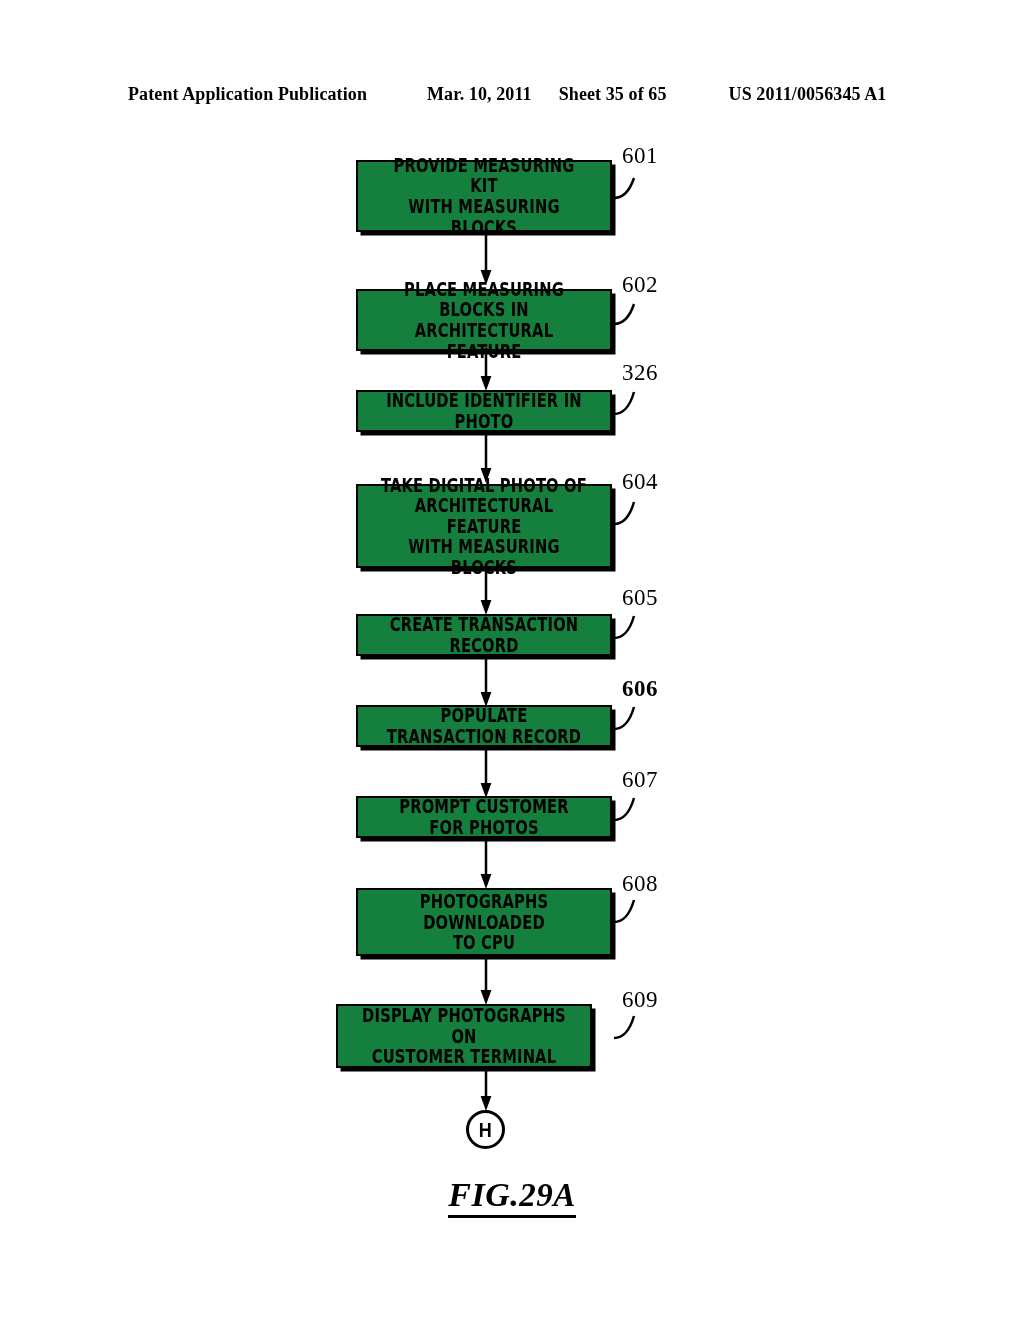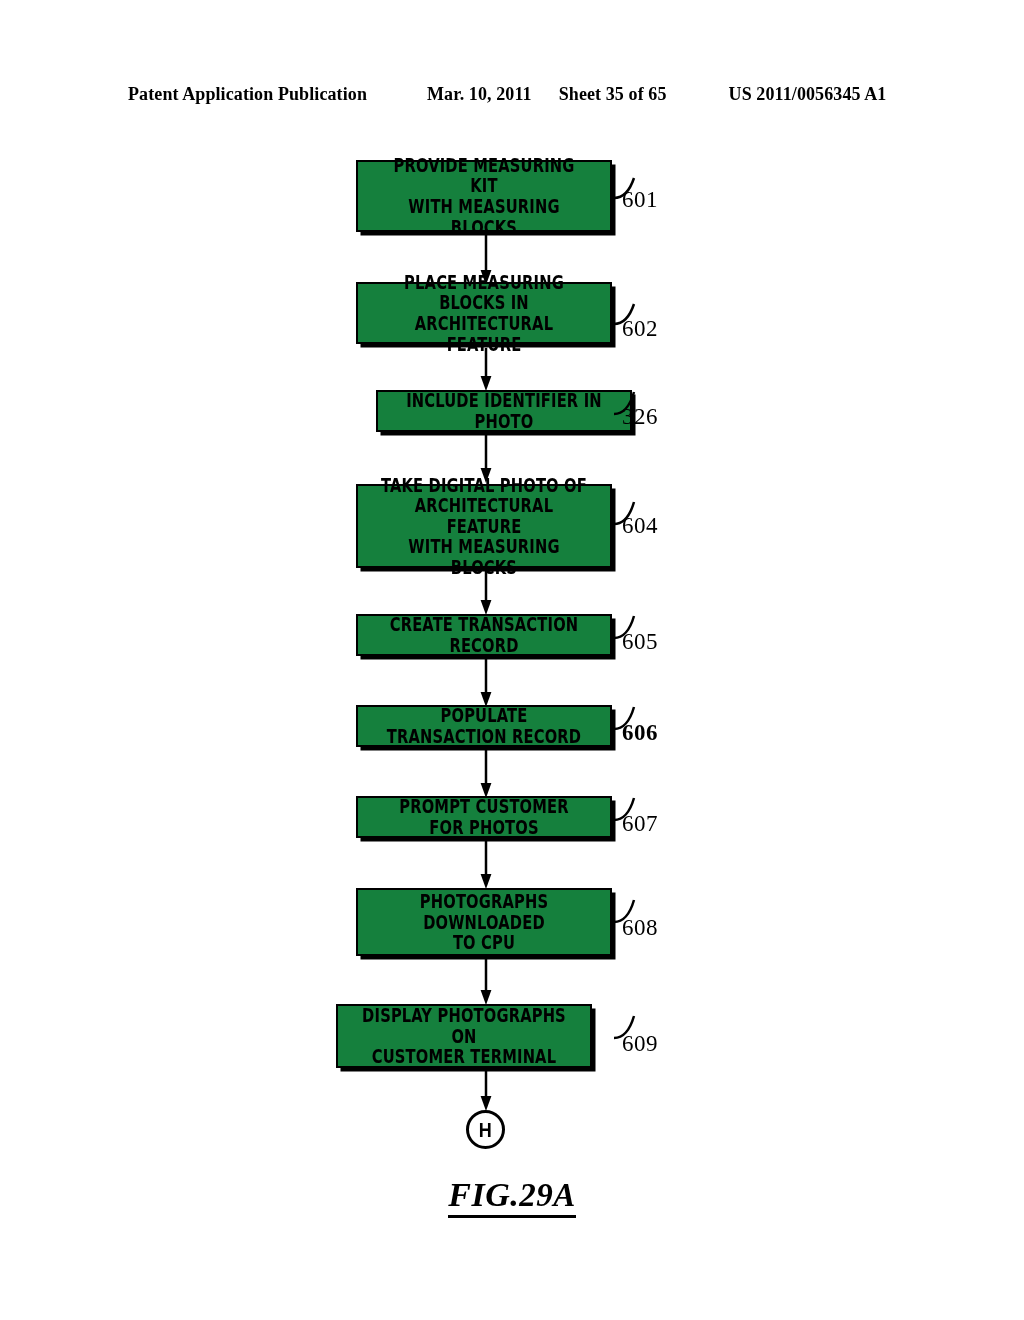--- a/index.html
+++ b/index.html
@@ -70,21 +70,20 @@
   }
 
   
   .ref-num {
     position: absolute;
     font-family: "Liberation Serif", serif;
     font-size: 23px;
     font-weight: normal;
     letter-spacing: 0.5px;
     white-space: nowrap;
-    margin-top: 44px;
   }
   .lead-svg {
     position: absolute;
     overflow: visible;
     pointer-events: none;
   }
 
   
   .connector {
     position: absolute;
@@ -157,35 +156,35 @@
   <svg class="lead-svg" style="left:612px; top:160px; width:60px; height:60px;" viewBox="0 0 60 60">
     <path d="M 2 38 C 12 38, 18 30, 22 18" fill="none" stroke="#000" stroke-width="2.5"></path>
   </svg>
   <div class="ref-num" style="left:622px; top:143px;">601</div>
 
   <svg class="connector" style="left:477px; top:232px; width:18px; height:54px;" viewBox="0 0 18 54">
     <line x1="9" y1="0" x2="9" y2="42" stroke="#000" stroke-width="2.5"></line>
     <polygon points="9,53 3.6,38 14.4,38" fill="#000"></polygon>
   </svg>
 
-  <div class="proc-box" style="left:356px; top:282px; width:256px; height:62px;justify-content:center;">
+  <div class="proc-box" style="left:356px; top:289px; width:256px; height:62px;justify-content:center;">
     <div class="proc-label">PLACE MEASURING BLOCKS IN
 ARCHITECTURAL FEATURE</div>
   </div>
   <svg class="lead-svg" style="left:612px; top:286px; width:60px; height:60px;" viewBox="0 0 60 60">
     <path d="M 2 38 C 12 38, 18 30, 22 18" fill="none" stroke="#000" stroke-width="2.5"></path>
   </svg>
   <div class="ref-num" style="left:622px; top:272px;">602</div>
 
   <svg class="connector" style="left:477px; top:348px; width:18px; height:44px;" viewBox="0 0 18 44">
     <line x1="9" y1="0" x2="9" y2="32" stroke="#000" stroke-width="2.5"></line>
     <polygon points="9,43 3.6,28 14.4,28" fill="#000"></polygon>
   </svg>
 
-  <div class="proc-box" style="left:356px; top:390px; width:256px; height:42px;margin-left:20px;">
+  <div class="proc-box" style="left:356px; top:390px; width:256px; height:42px;">
     <div class="proc-label">INCLUDE IDENTIFIER IN PHOTO</div>
   </div>
   <svg class="lead-svg" style="left:612px; top:382px; width:60px; height:60px;" viewBox="0 0 60 60">
     <path d="M 2 32 C 12 32, 18 24, 22 10" fill="none" stroke="#000" stroke-width="2.5"></path>
   </svg>
   <div class="ref-num" style="left:622px; top:360px;">326</div>
 
   <svg class="connector" style="left:477px; top:432px; width:18px; height:52px;" viewBox="0 0 18 52">
     <line x1="9" y1="0" x2="9" y2="40" stroke="#000" stroke-width="2.5"></line>
     <polygon points="9,51 3.6,36 14.4,36" fill="#000"></polygon>

